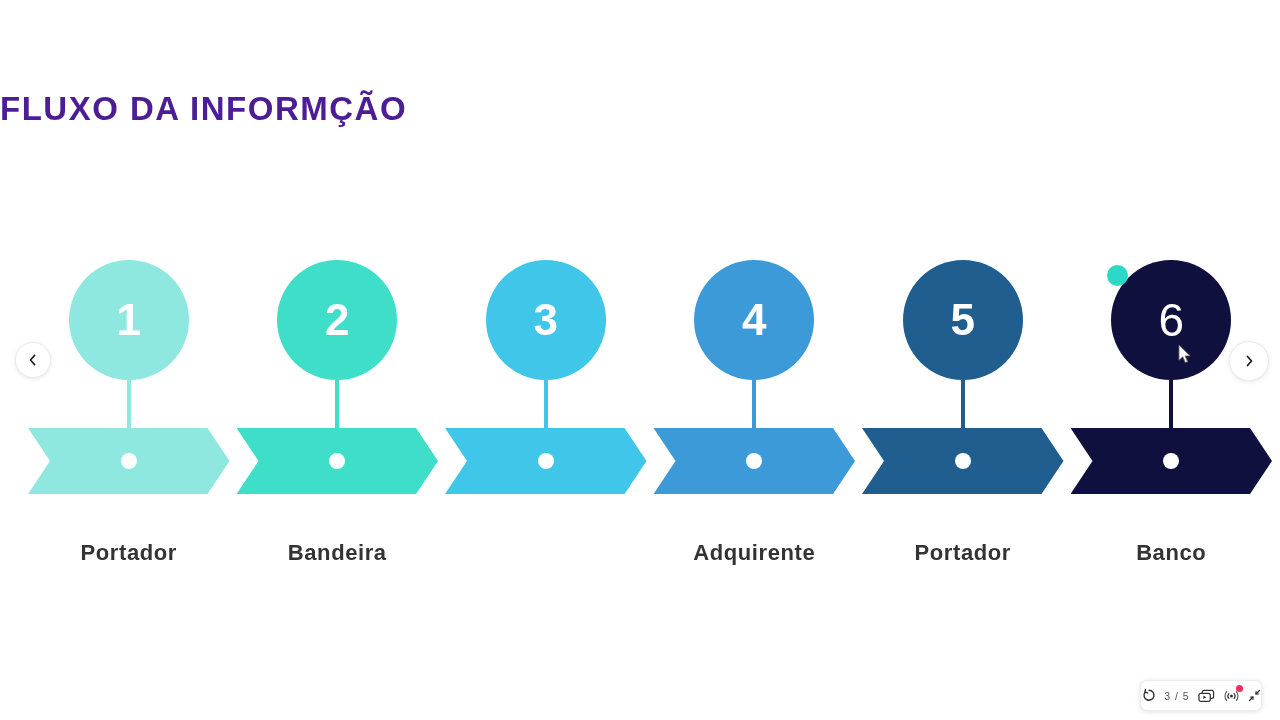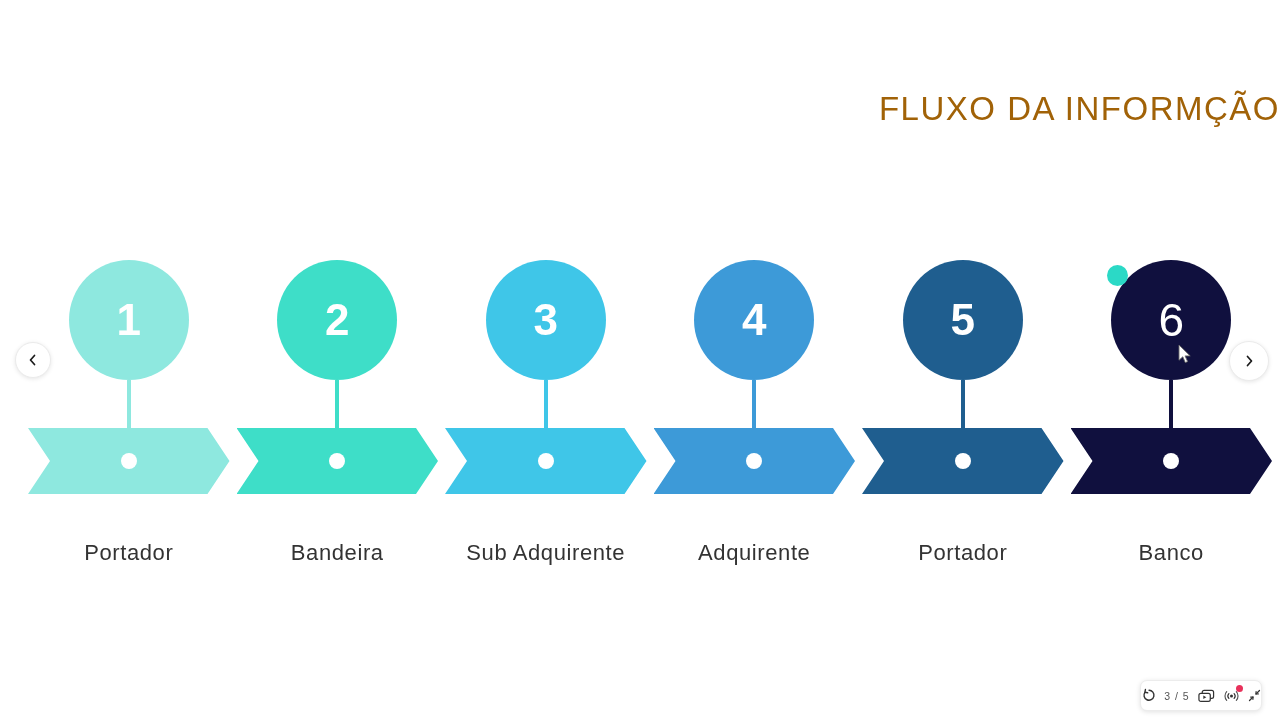--- a/index.html
+++ b/index.html
@@ -1,35 +1,35 @@
 <!DOCTYPE html>
 <html><head>
 <meta charset="utf-8">
 <style>
   html,body{margin:0;padding:0;background:#fff;}
   body{width:1280px;height:720px;overflow:hidden;position:relative;
        font-family:"Liberation Sans",sans-serif;}
   .canvas{position:absolute;inset:0;background:#ffffff;}
 
   
-  .title{position:absolute;top:90px;left:0;right:0;text-align:right;
-         font-size:33px;font-weight:400;letter-spacing:1.5px;color:#a16207;margin:0;}
+  .title{position:absolute;top:90px;left:0;right:0;text-align:left;
+         font-size:33px;font-weight:700;letter-spacing:1.5px;color:#4c1d95;margin:0;}
 
   
   .steps{position:absolute;left:28px;top:260px;width:1244px;display:flex;gap:7px;}
   .step{flex:1;display:flex;flex-direction:column;align-items:center;min-width:0;}
   .circle{width:120px;height:120px;border-radius:50%;display:flex;
           align-items:center;justify-content:center;}
   .num{color:#ffffff;font-size:44px;font-weight:700;line-height:1;}
   .step:nth-child(6) .num{font-weight:100;font-size:46px;}
   .stem{width:4px;height:48px;}
   .seg{width:100%;height:66px;display:flex;align-items:center;justify-content:center;
        clip-path:polygon(0 0, calc(100% - 22px) 0, 100% 50%, calc(100% - 22px) 100%, 0 100%, 22px 50%);}
   .band-dot{width:16px;height:16px;border-radius:50%;background:#fff;}
-  .step-label{margin-top:46px;font-size:22px;color:#333;letter-spacing:0.6px;white-space:nowrap;}
+  .step-label{margin-top:46px;font-size:22px;color:#333;letter-spacing:0.6px;white-space:nowrap;font-weight:bold;}
 
   
   .accent-dot{position:absolute;left:1107px;top:265px;width:21px;height:21px;border-radius:50%;}
 
   
   .nav{position:absolute;border-radius:50%;background:#fff;border:1px solid #ebebeb;
        box-shadow:0 1px 4px rgba(0,0,0,.10);display:flex;align-items:center;
        justify-content:center;padding:0;cursor:pointer;}
   .nav.prev{left:15px;top:342px;width:36px;height:36px;}
   .nav.next{left:1229px;top:341px;width:40px;height:40px;}
@@ -79,21 +79,20 @@
     </div>
 
     <div class="step">
       <div class="circle" style="background-color: rgb(63, 198, 232);">
         <span class="num">3</span>
       </div>
       <div class="stem" style="background-color: rgb(63, 198, 232);"></div>
       <div class="seg" style="background-color: rgb(63, 198, 232);">
         <span class="band-dot"></span>
       </div>
-      <div class="step-label">Sub Adquirente</div>
     </div>
 
     <div class="step">
       <div class="circle" style="background-color: rgb(61, 154, 216);">
         <span class="num">4</span>
       </div>
       <div class="stem" style="background-color: rgb(61, 154, 216);"></div>
       <div class="seg" style="background-color: rgb(61, 154, 216);">
         <span class="band-dot"></span>
       </div>

